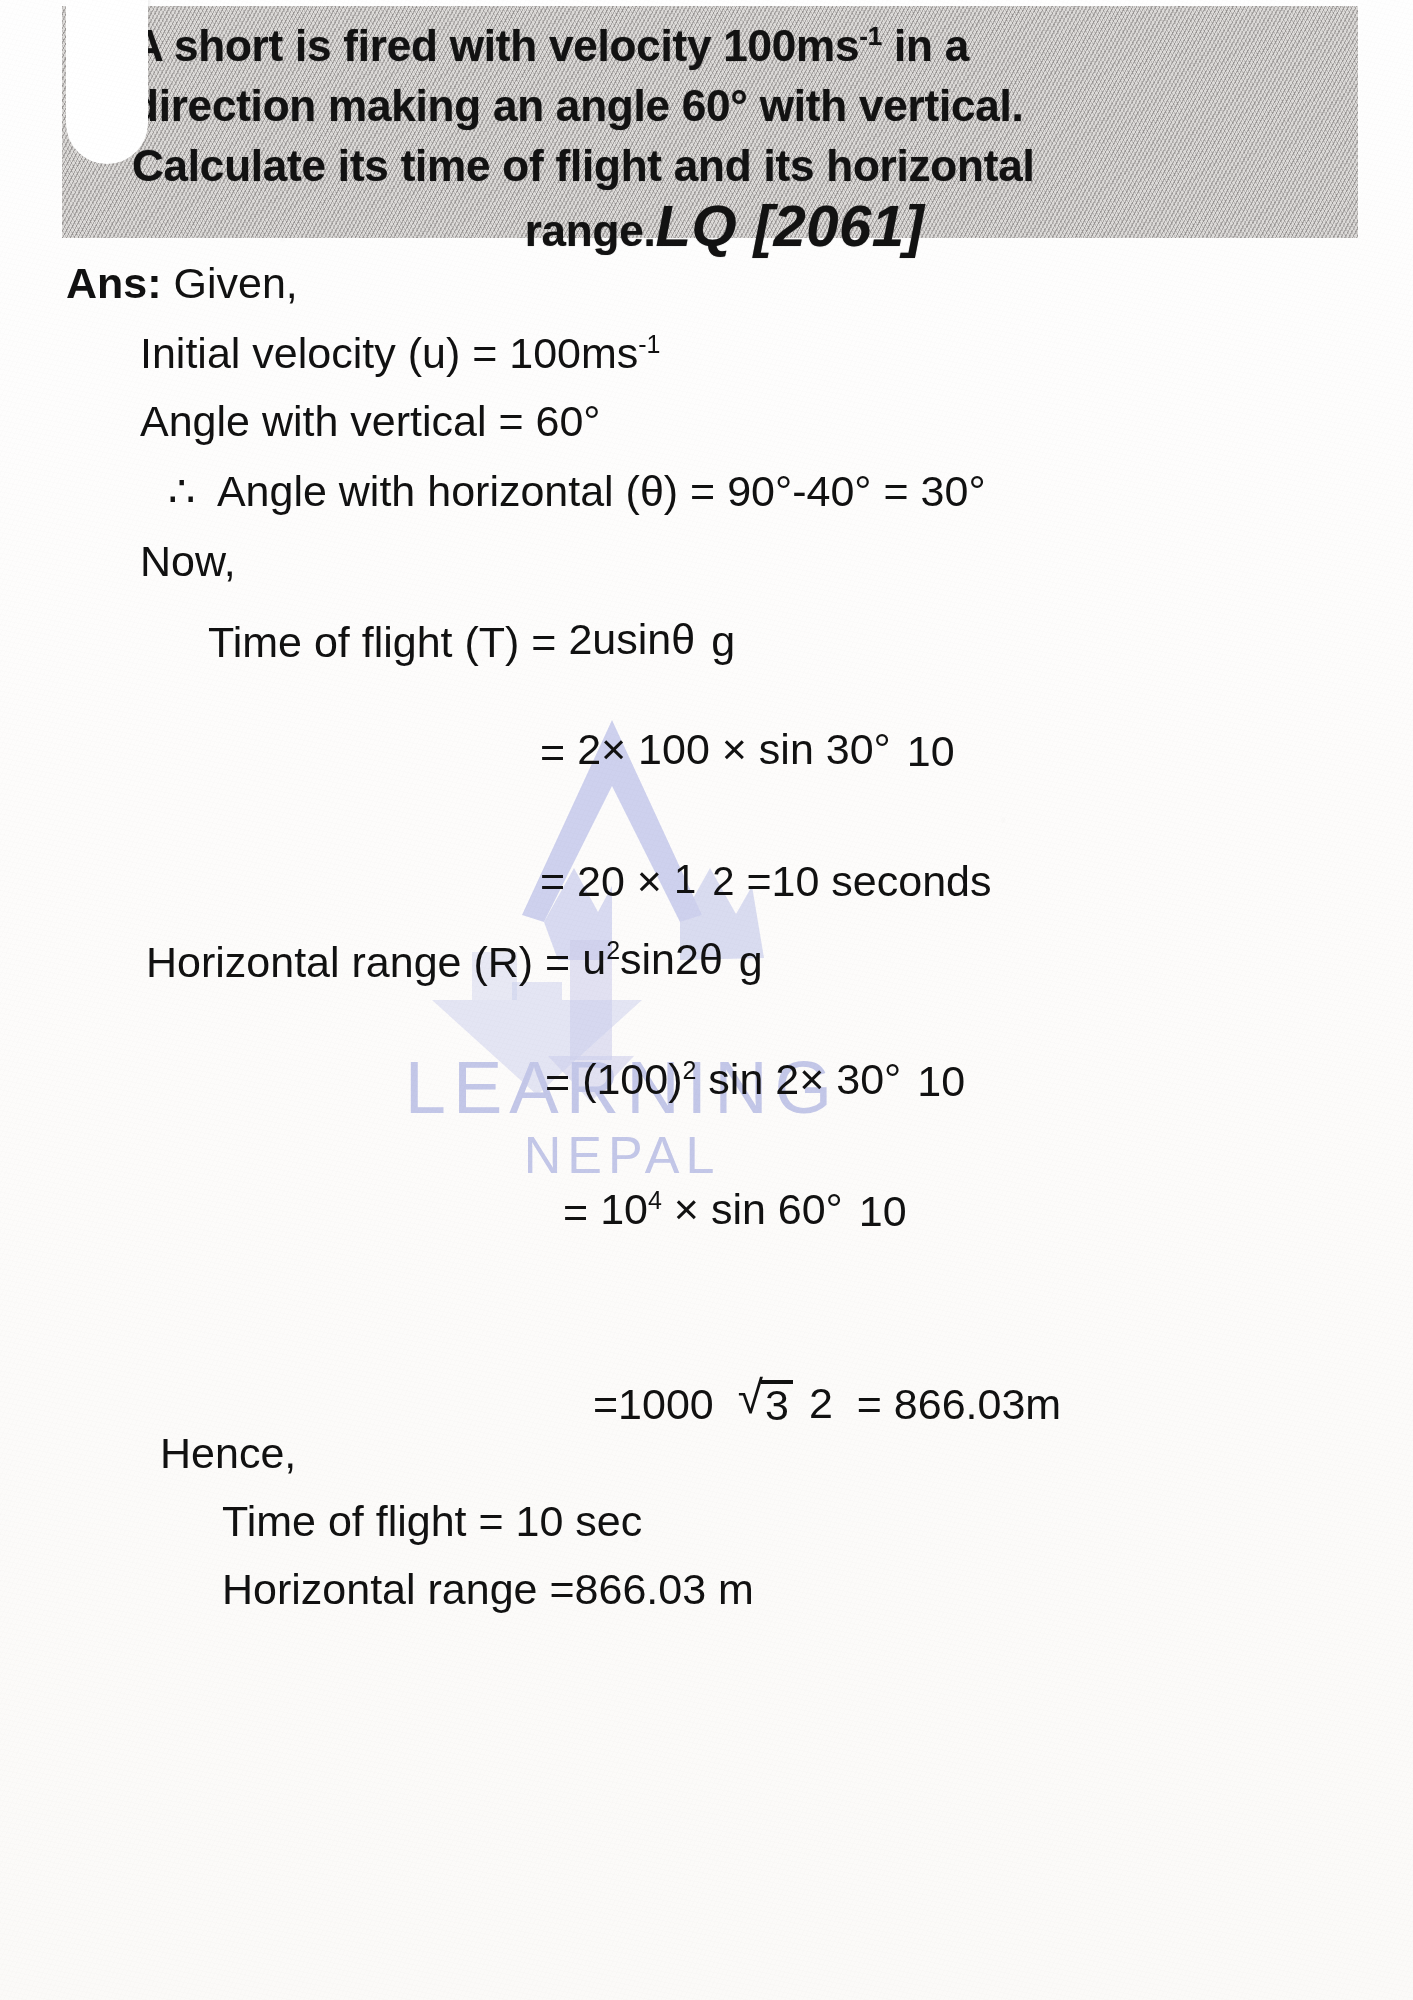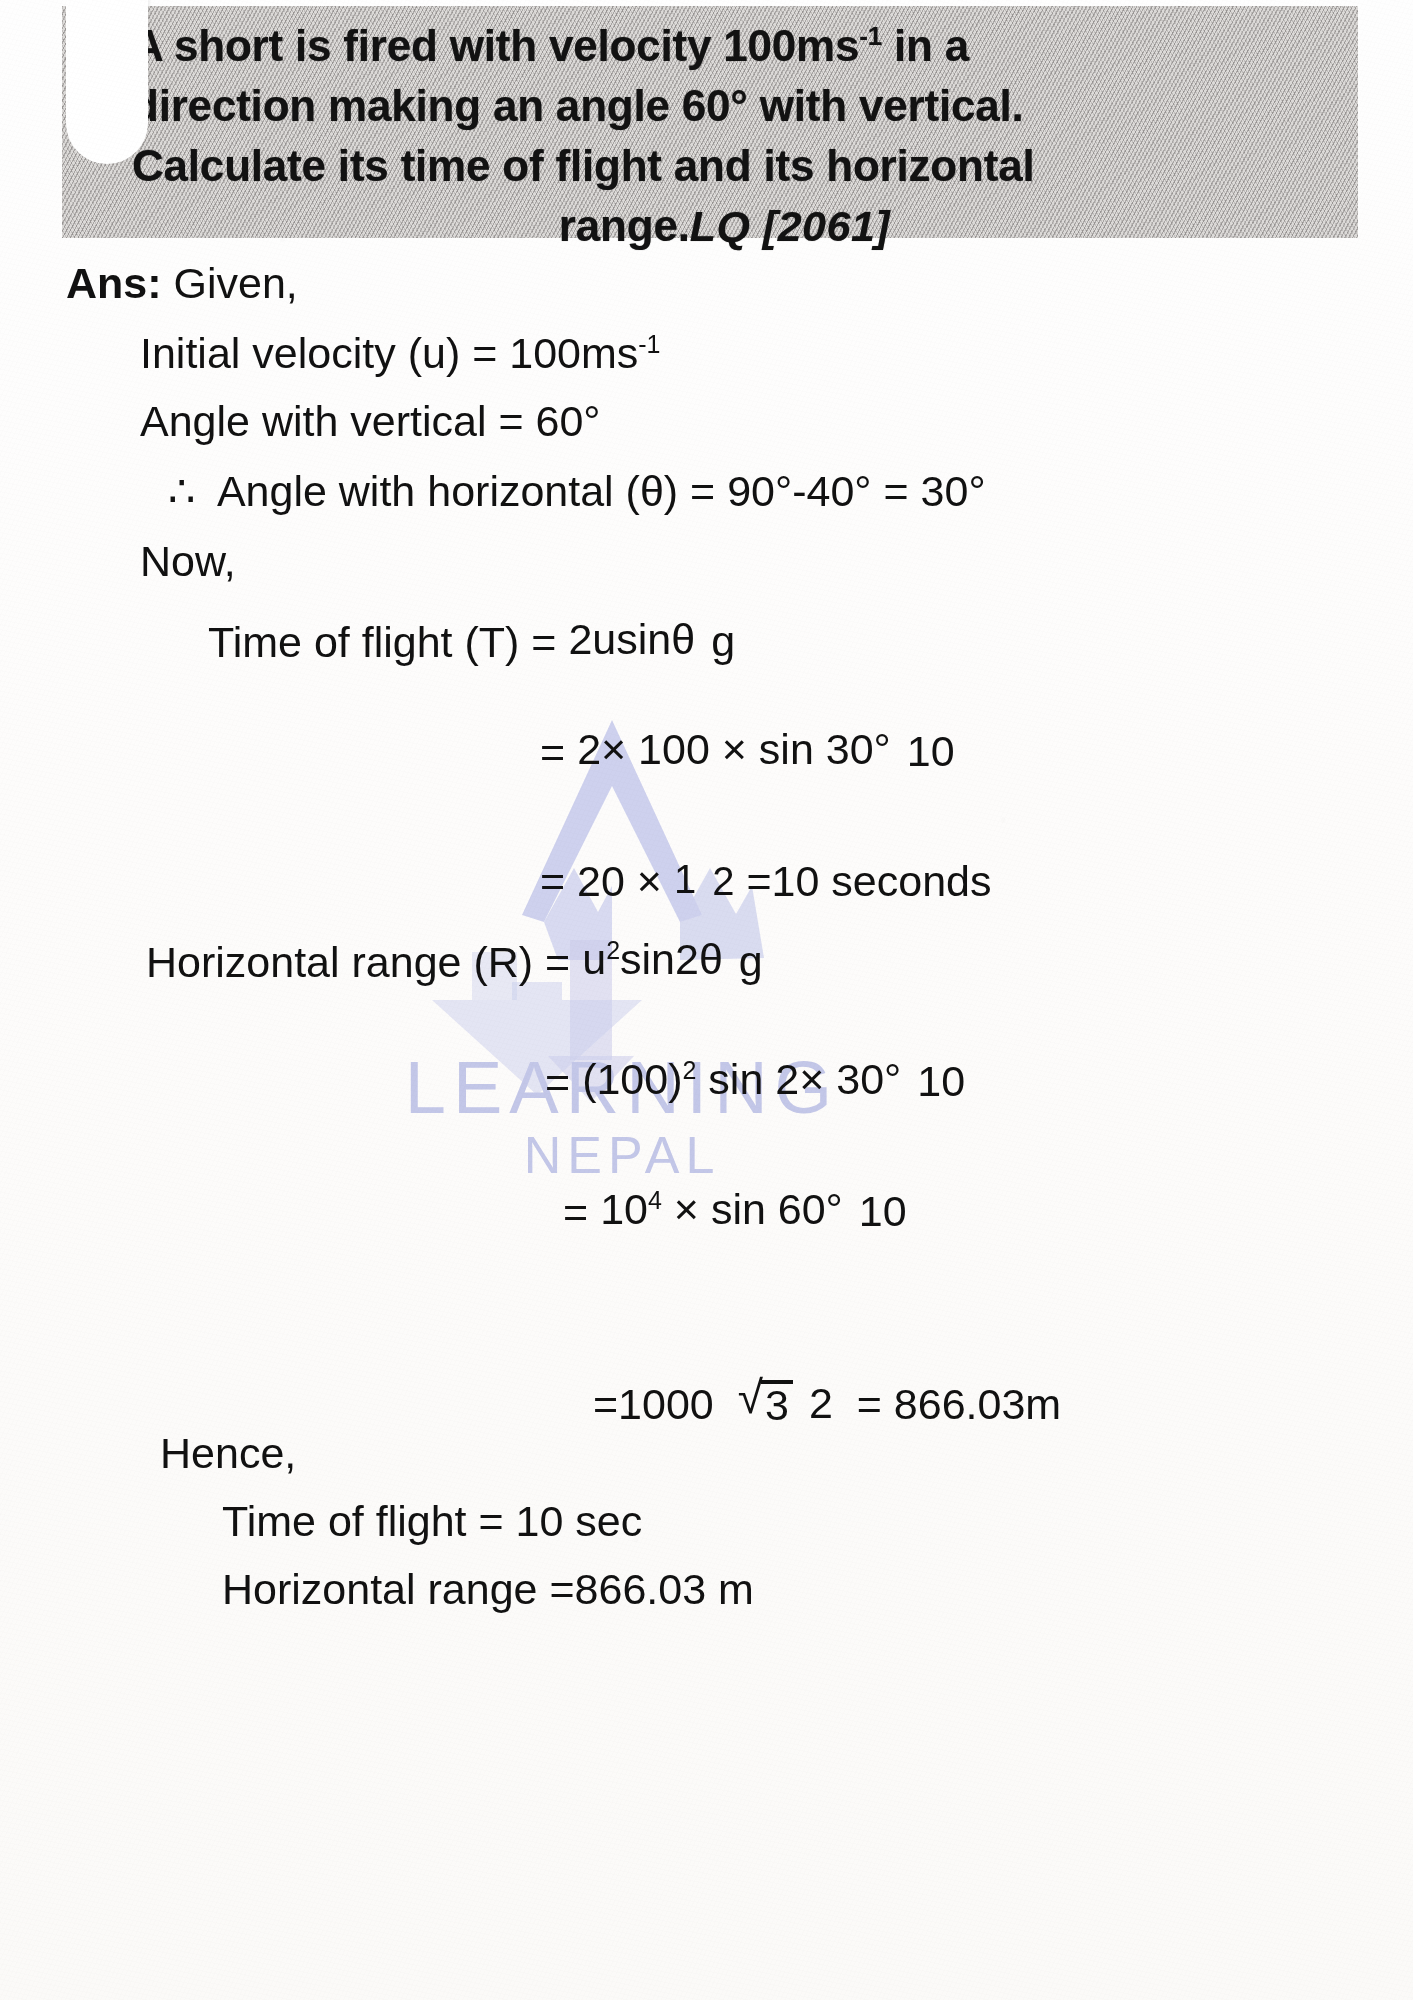--- a/index.html
+++ b/index.html
@@ -88,21 +88,21 @@
     color: #121212;
     width: 1185px;
     text-shadow: 0 0 1px rgba(0,0,0,.45);
   }
   #question-text .sup { font-size: 26px; vertical-align: super; line-height: 0; }
   #question-lastline {
     display:flex; justify-content: center; align-items: baseline;
     width: 1185px;
   }
   #question-ref {
-    font-style: italic; font-weight: 700; font-size: 43px;
+    font-style: italic; font-weight: 700; font-size: 58px;
     letter-spacing: .5px;
   }
 
   
   #solution {
     position: absolute;
     left: 0; top: 252px;
     width: 1413px;
     font-size: 43px;
     line-height: 1.02;

